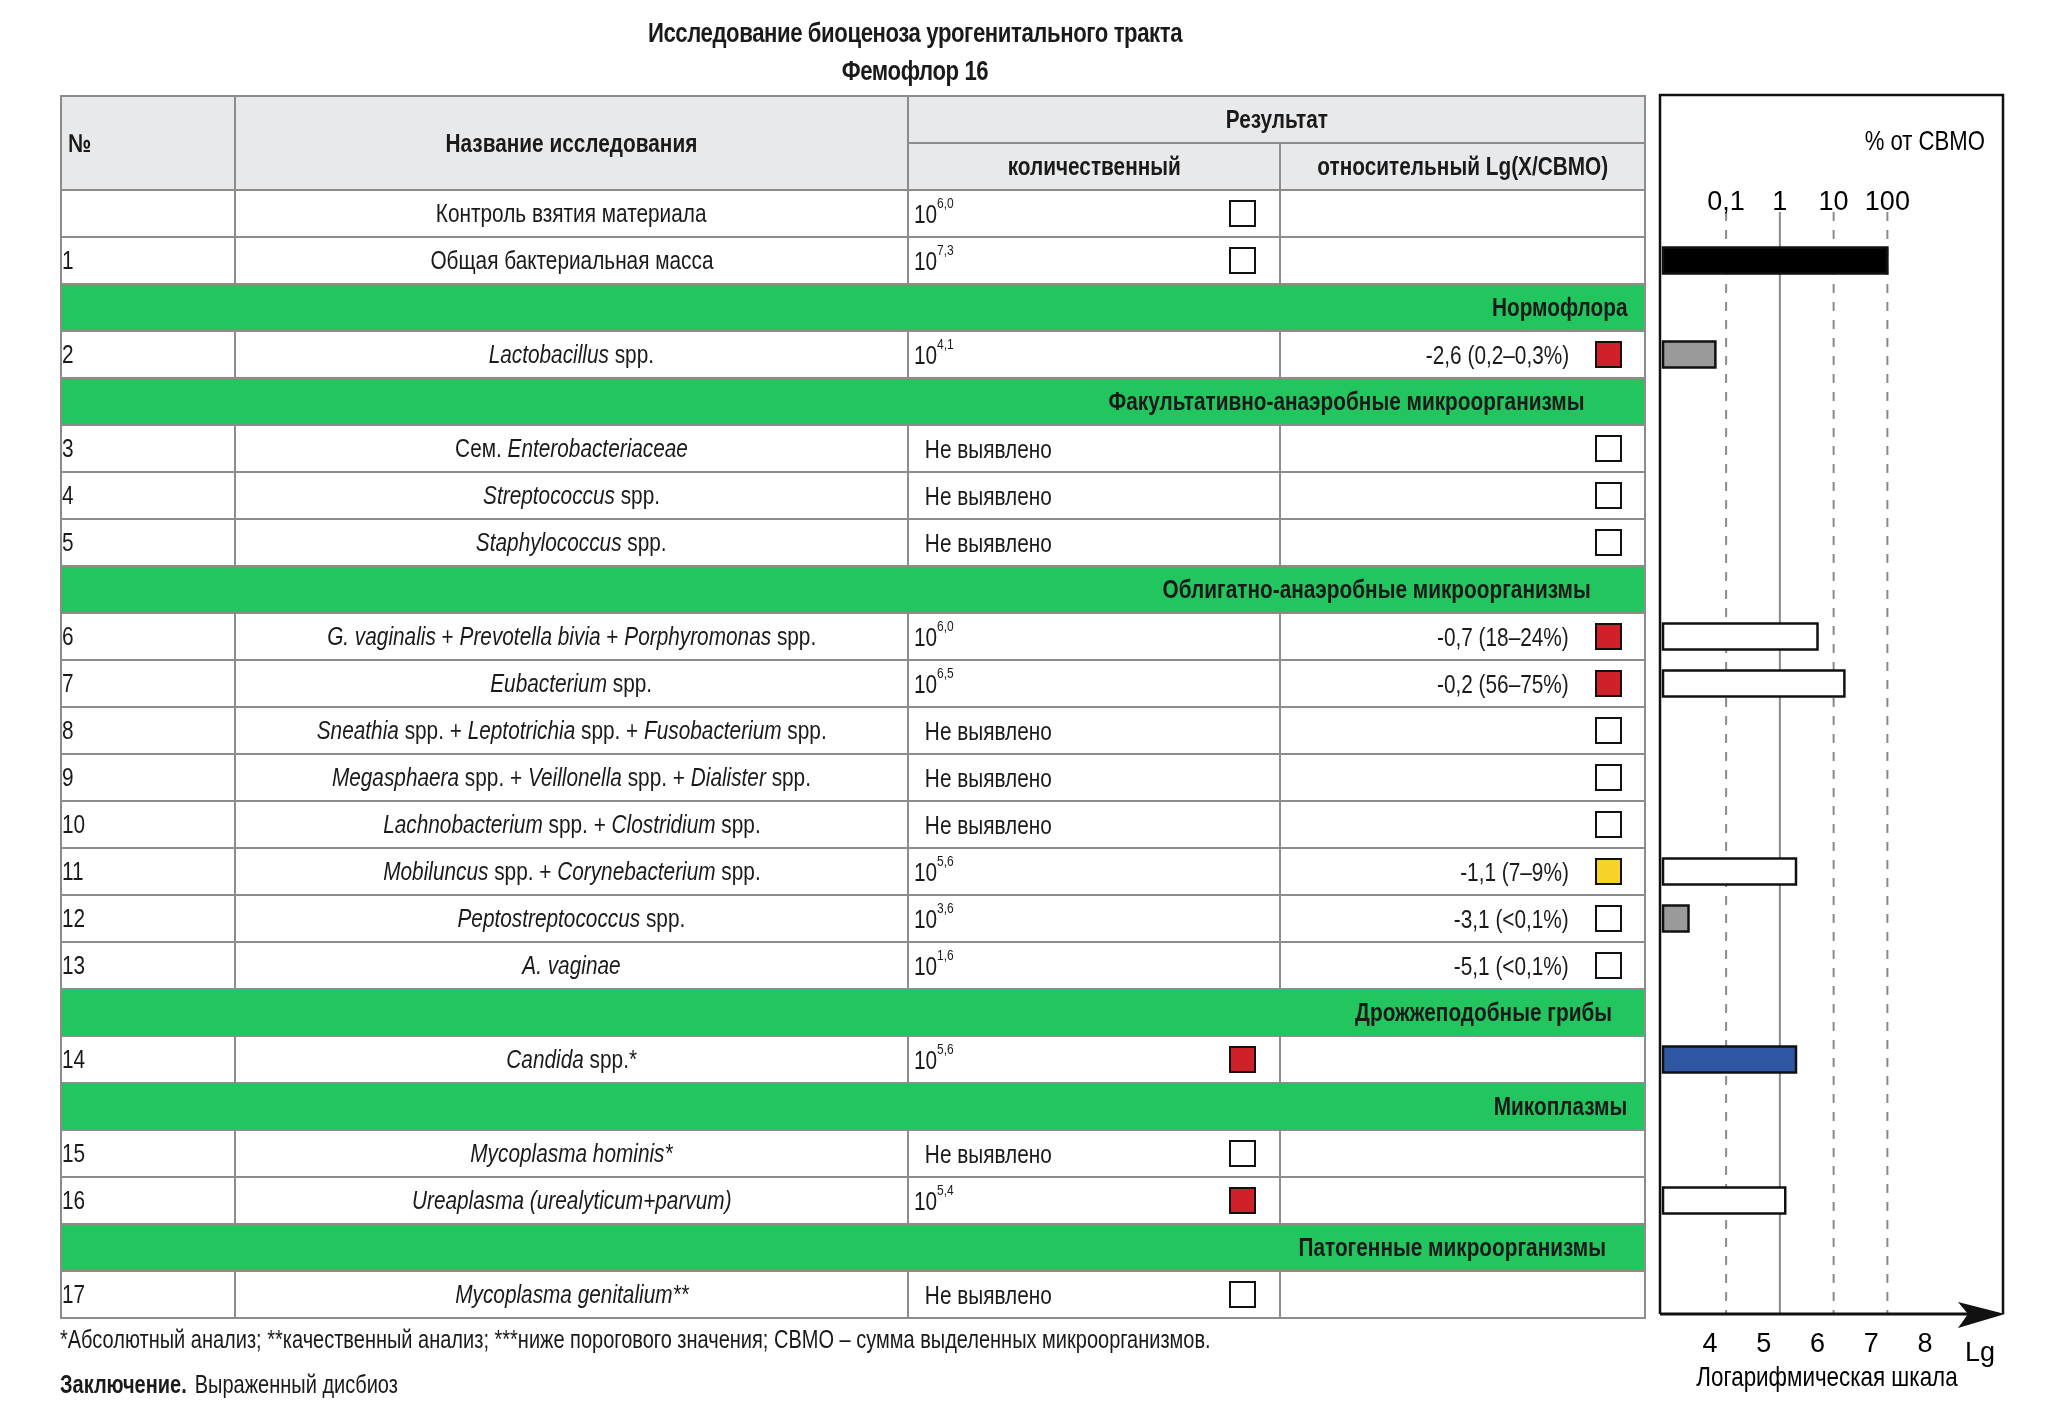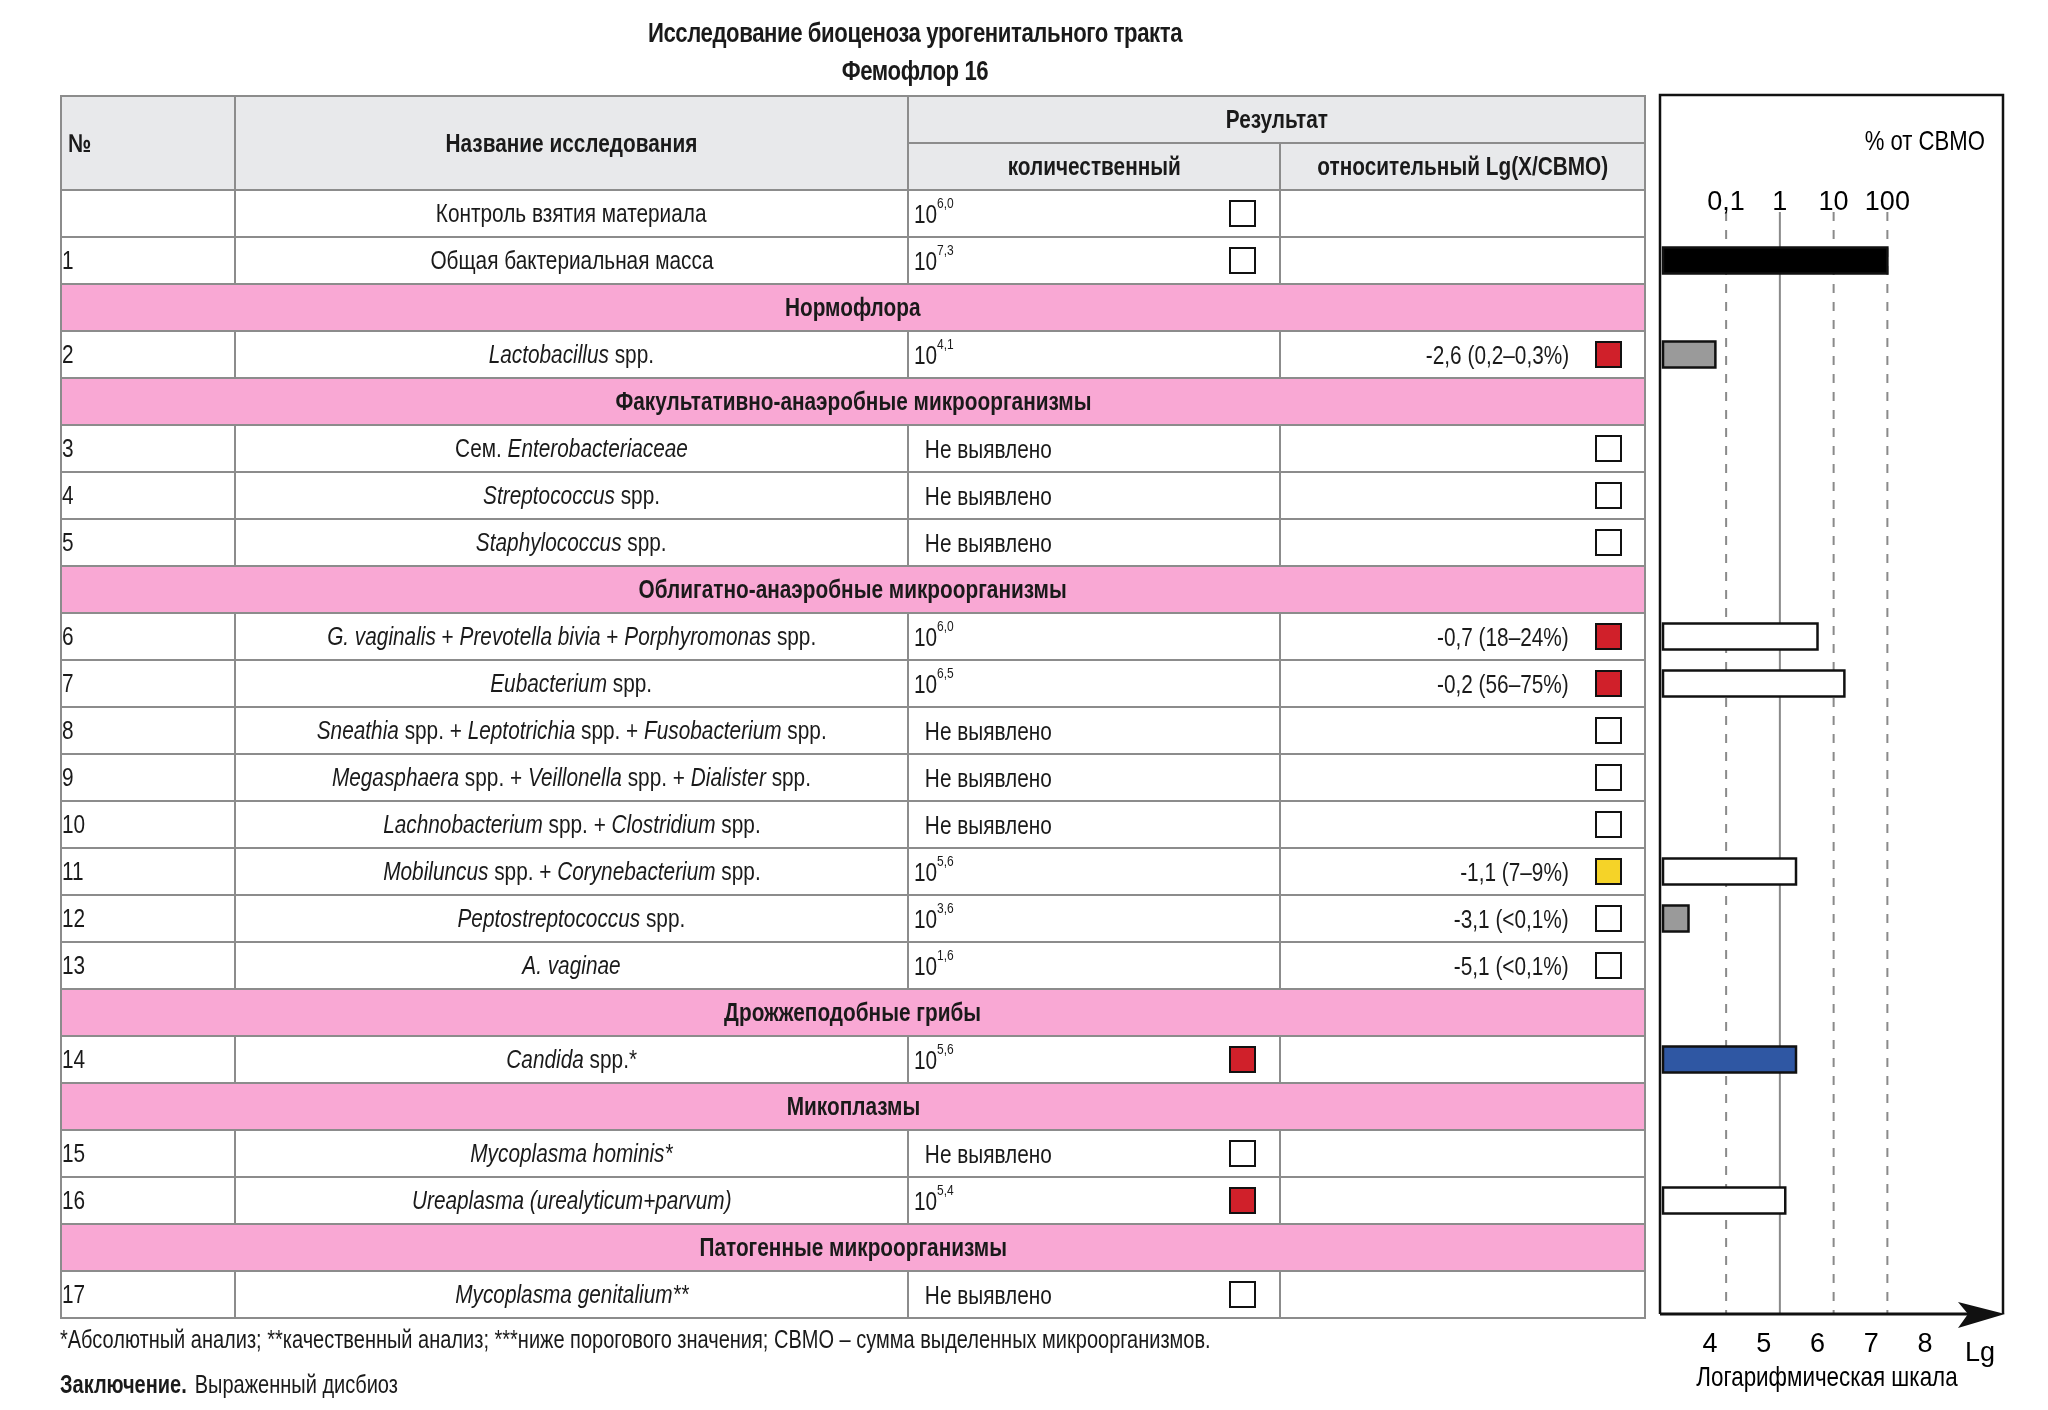--- a/index.html
+++ b/index.html
@@ -11,21 +11,21 @@
   #title2 { top: 56px; }
 
   table.report { position: absolute; left: 60px; top: 95px; width: 1584px;
                  border-collapse: collapse; table-layout: fixed; }
   table.report td, table.report th { border: 2.5px solid #8c8c8c; padding: 0; height: 45px;
                  font-size: 26px; font-weight: normal; vertical-align: middle; }
   .condensed { display: inline-block; transform: scaleX(0.8); white-space: nowrap; }
   th { background: #e8e9eb; font-weight: bold !important; }
   th .condensed, .section .condensed { font-weight: bold; }
   .hdr-top td, .hdr-top th { height: 33px; }
-  .section td { background: #f9a8d4; text-align: center; font-weight: bold; }
+  .section td { background: #22c55e; text-align: right; font-weight: bold; }
   td.num { text-align: left; padding-left: 6px; }
   td.num .condensed { transform-origin: 0 50%; }
   td.name { text-align: center; }
   td.quant, td.rel { position: relative; }
   .qtext { position: absolute; left: 0; width: 370px; text-align: left; top: 50%; transform: translateY(-50%); }
   .rtext { position: absolute; right: 75px; top: 50%; transform: translateY(-50%); text-align: center; }
   .rtext .condensed { transform-origin: 100% 50%; }
   sup { font-size: 15px; position: relative; top: -4px; vertical-align: top; line-height: 1; }
   .flag { position: absolute; width: 23px; height: 23px; border: 2.5px solid #111;
           top: 50%; margin-top: -14px; box-sizing: content-box; }

